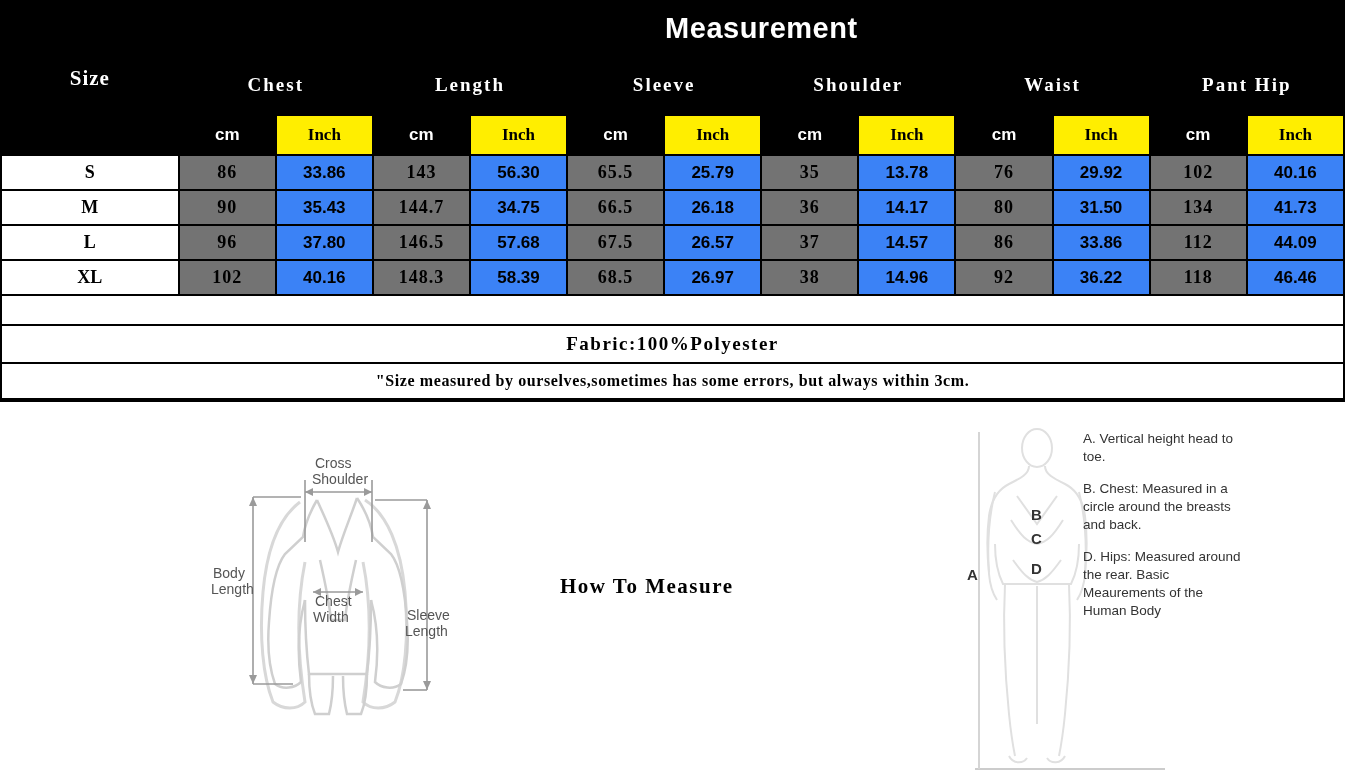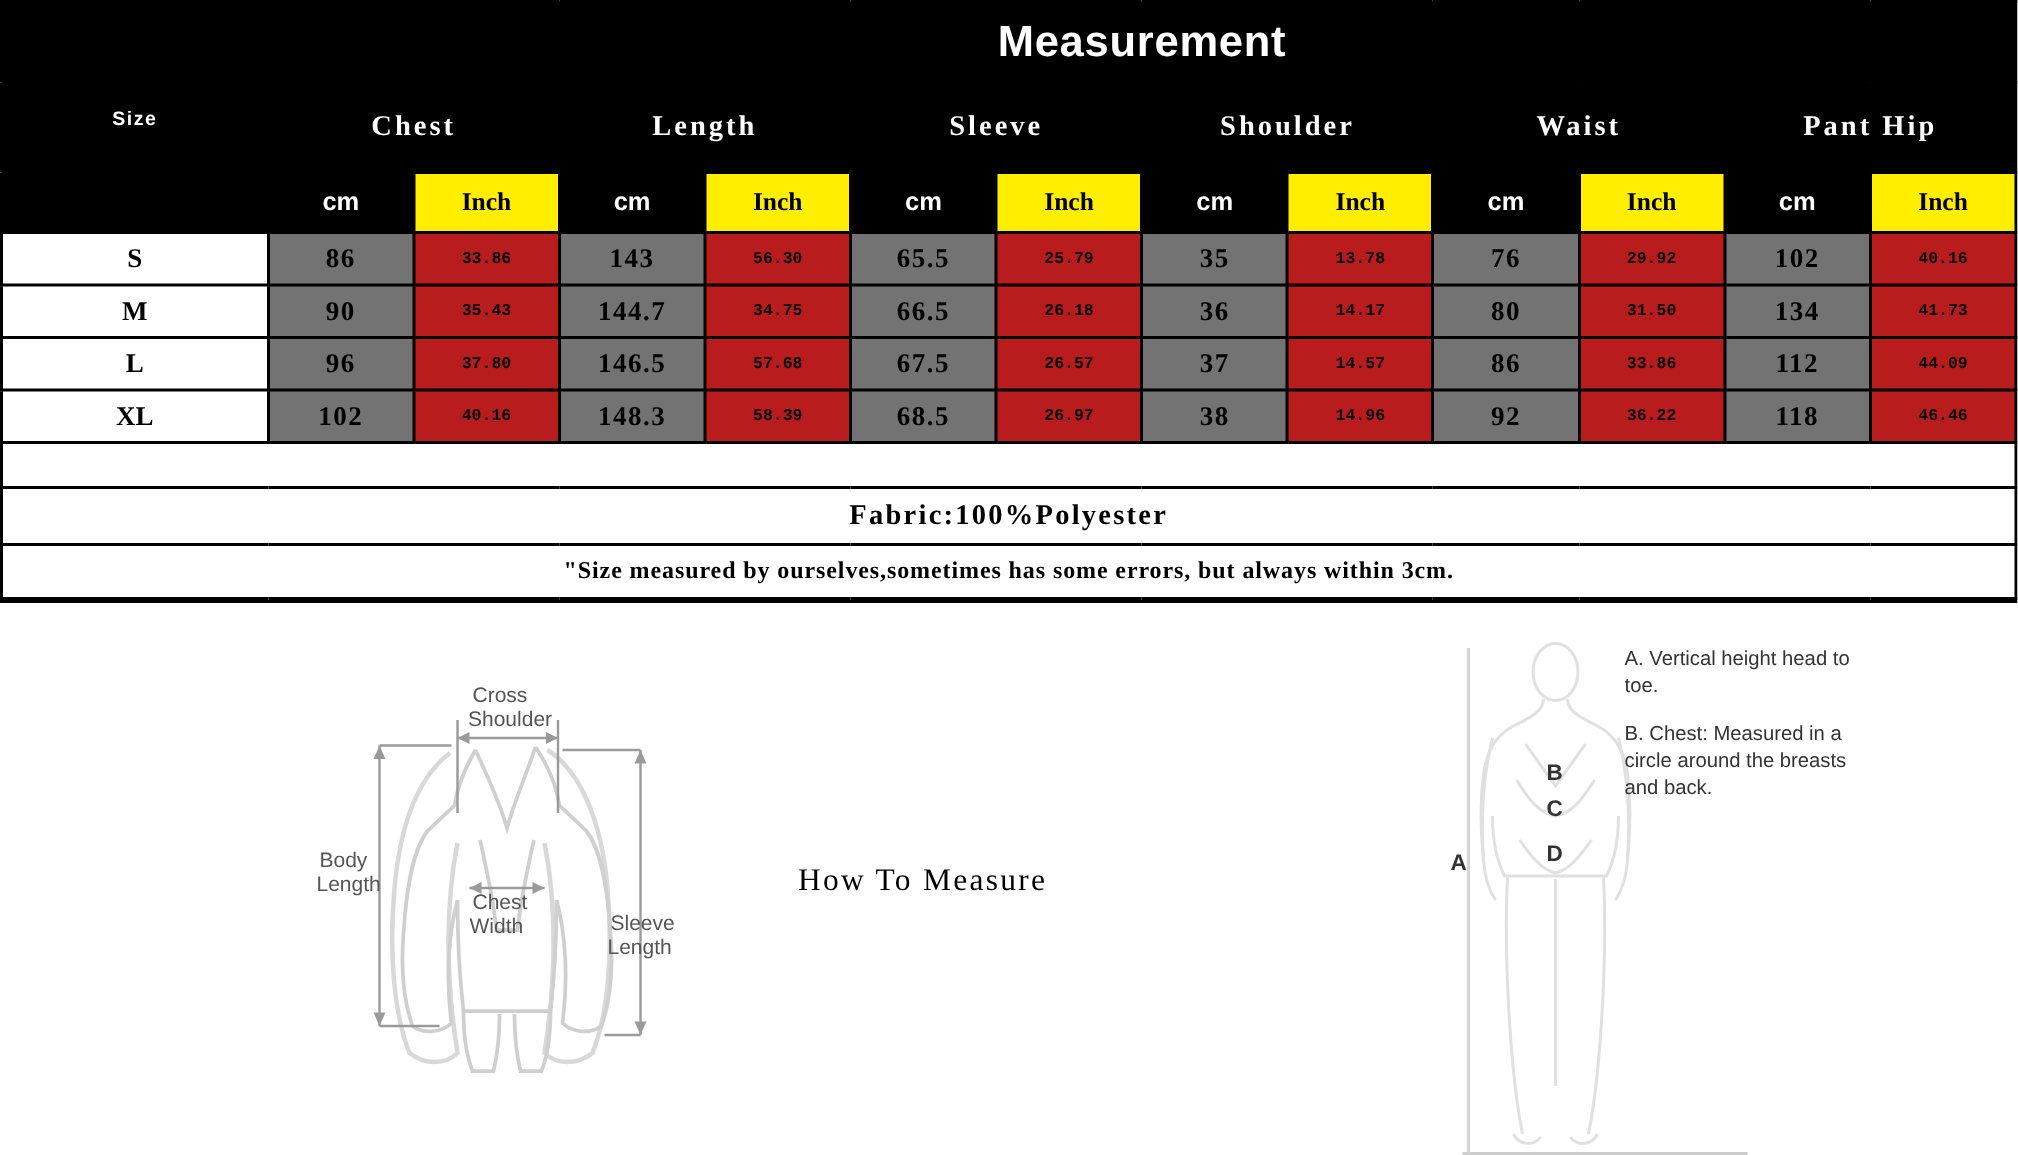--- a/index.html
+++ b/index.html
@@ -38,22 +38,22 @@
     color: #ffffff;
   }
   .measurement-title {
     font-family: "Liberation Sans", sans-serif;
     font-size: 29px;
     font-weight: bold;
     letter-spacing: 0.5px;
     height: 52px;
   }
   .size-cell {
-    font-family: Liberation Sans, sans-serif;
-    font-size: 13px;
+    font-family: Liberation Serif, serif;
+    font-size: 21px;
     font-weight: bold;
     letter-spacing: 1px;
     margin-left: 19px;
   }
   .group-hdr {
     font-family: "Liberation Serif", serif;
     font-size: 19px;
     font-weight: bold;
     letter-spacing: 2px;
     height: 58px;
@@ -84,24 +84,24 @@
   .cell-cm {
     background: #737373;
     color: #000000;
     font-family: "Liberation Serif", serif;
     font-size: 18px;
     font-weight: normal;
     height: 33px;
     letter-spacing: 1px;
   }
   .cell-inch {
-    background: #b91c1c;
-    color: #000000;
-    font-family: Liberation Mono, monospace;
-    font-size: 11px;
+    background: #3b82f6;
+    color: #000000;
+    font-family: Liberation Sans, sans-serif;
+    font-size: 17px;
     font-weight: bold;
     height: 33px;
   }
   .spacer-row td {
     height: 28px;
     background: #ffffff;
     border-left: none;
     border-right: none;
   }
   .fabric-row td {
@@ -129,25 +129,25 @@
   .bottom {
     position: relative;
     width: 1345px;
     height: 378px;
     border-top: 2px solid #000000;
     box-sizing: border-box;
     background: #ffffff;
   }
   .how-to {
     position: absolute;
-    left: 532px;
+    left: 560px;
     top: 172px;
     font-family: "Liberation Serif", serif;
     font-size: 21px;
-    font-weight: normal;
+    font-weight: bold;
     letter-spacing: 1.5px;
     color: #000000;
   }
   .left-fig {
     position: absolute;
     left: 205px;
     top: 40px;
     width: 300px;
     height: 300px;
   }
@@ -387,16 +387,17 @@
         <text x="66" y="96">B</text>
         <text x="66" y="120">C</text>
         <text x="66" y="150">D</text>
         <text x="2" y="156">A</text>
       </g>
     </svg>
 
     <div class="right-text">
       <p>A. Vertical height head to toe.</p>
       <p>B. Chest: Measured in a circle around the breasts and back.</p>
+      <p>D. Hips: Measured around the rear. Basic Meaurements of the Human Body</p>
     </div>
   </div>
 
 </div>
 
 </body></html>

